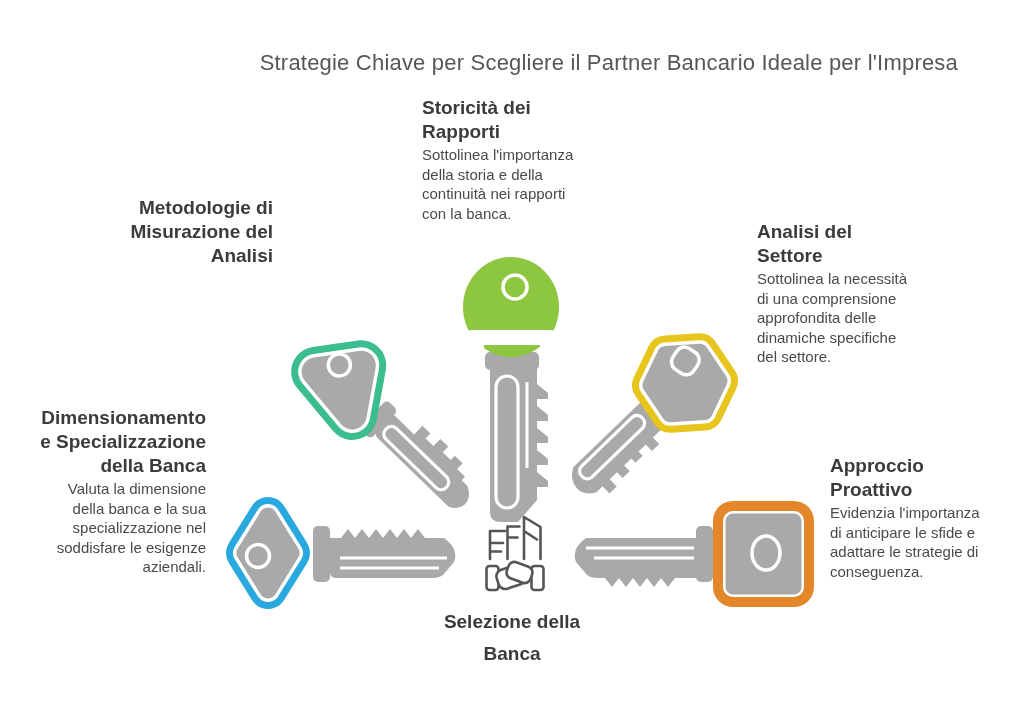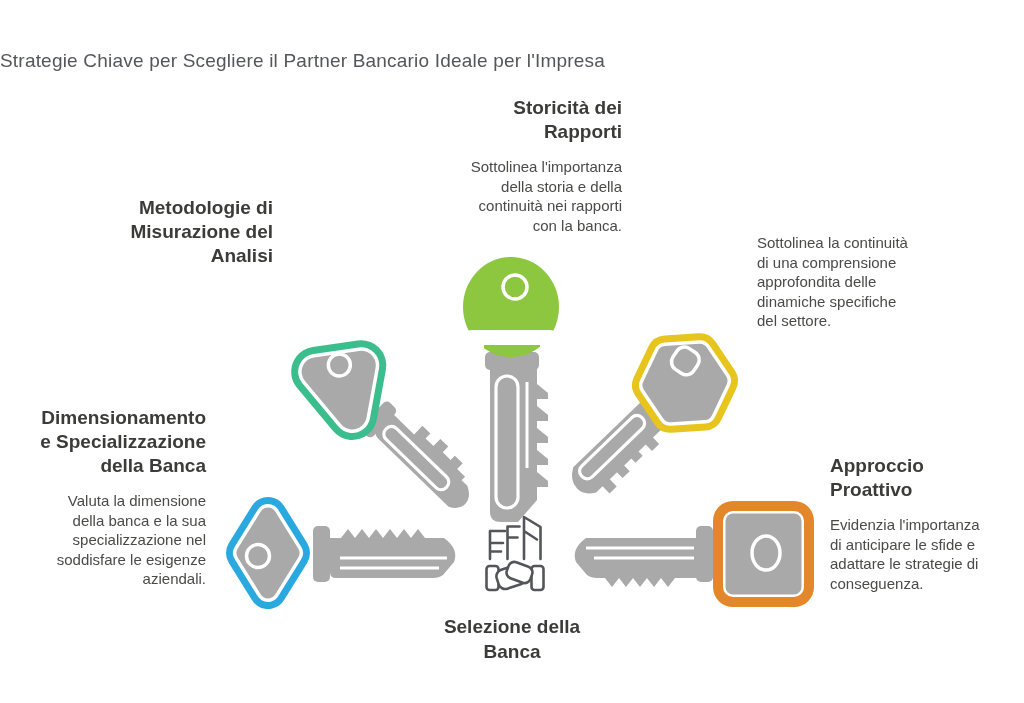--- a/index.html
+++ b/index.html
@@ -2,33 +2,33 @@
 <html><head>
 <meta charset="utf-8">
 <style>
   html,body{margin:0;padding:0;background:#ffffff;}
   .stage{
     position:relative;width:1024px;height:703px;overflow:hidden;background:#ffffff;
     font-family:"Liberation Sans", sans-serif;
   }
   .stage svg{position:absolute;left:0;top:0;}
   .title{
-    position:absolute;left:0;top:50px;width:958px;text-align:left;
-    font-size:19px;color:#54565a;letter-spacing:.2px;
+    position:absolute;left:0;top:50px;width:958px;text-align:right;
+    font-size:22px;color:#54565a;letter-spacing:.2px;
   }
   .sec{position:absolute;}
   .h{font-size:19px;font-weight:bold;line-height:24px;color:#3b3b39;white-space:pre-line;}
-  .b{font-size:15px;line-height:19.5px;color:#4a4a48;white-space:pre-line;margin-top:13px;}
-  .sec-topcenter{left:402px;top:96px;width:220px;text-align:right;}
+  .b{font-size:15px;line-height:19.5px;color:#4a4a48;white-space:pre-line;margin-top:1px;}
+  .sec-topcenter{left:422px;top:96px;width:220px;text-align:left;}
   .sec-upperleft{right:751px;top:196px;width:240px;text-align:right;}
   .sec-upperright{left:757px;top:220px;width:240px;text-align:left;}
   .sec-lowerleft{right:818px;top:406px;width:240px;text-align:right;}
   .sec-lowerright{left:830px;top:454px;width:240px;text-align:left;}
   .sec-bottomcenter{left:402px;top:606px;width:220px;text-align:center;}
-  .center-label{font-size:19px;font-weight:bold;line-height:25px;color:#3b3b39;white-space:pre-line;margin-top:8px;}
+  .center-label{font-size:19px;font-weight:bold;line-height:32px;color:#3b3b39;white-space:pre-line;}
 </style>
 </head>
 <body>
 
 <div class="stage">
 
   <svg width="1024" height="703" viewBox="0 0 1024 703">
     <defs>
       <path id="head-teal" d="M340,364 L312,400 L368,406 Z"></path>
       <path id="head-yellow" d="M691,349 L717,371 L711,405 L679,417 L653,395 L659,361 Z"></path>
@@ -114,21 +114,23 @@
 con la banca.</div>
   </div>
 
   <div class="sec sec-upperleft">
     <div class="h">Metodologie di
 Misurazione del
 Analisi</div>
   </div>
 
   <div class="sec sec-upperright">
-    <div class="b">Sottolinea la continuità
+    <div class="h">Analisi del
+Settore</div>
+    <div class="b">Sottolinea la necessità
 di una comprensione
 approfondita delle
 dinamiche specifiche
 del settore.</div>
   </div>
 
   <div class="sec sec-lowerleft">
     <div class="h">Dimensionamento
 e Specializzazione
 della Banca</div>

